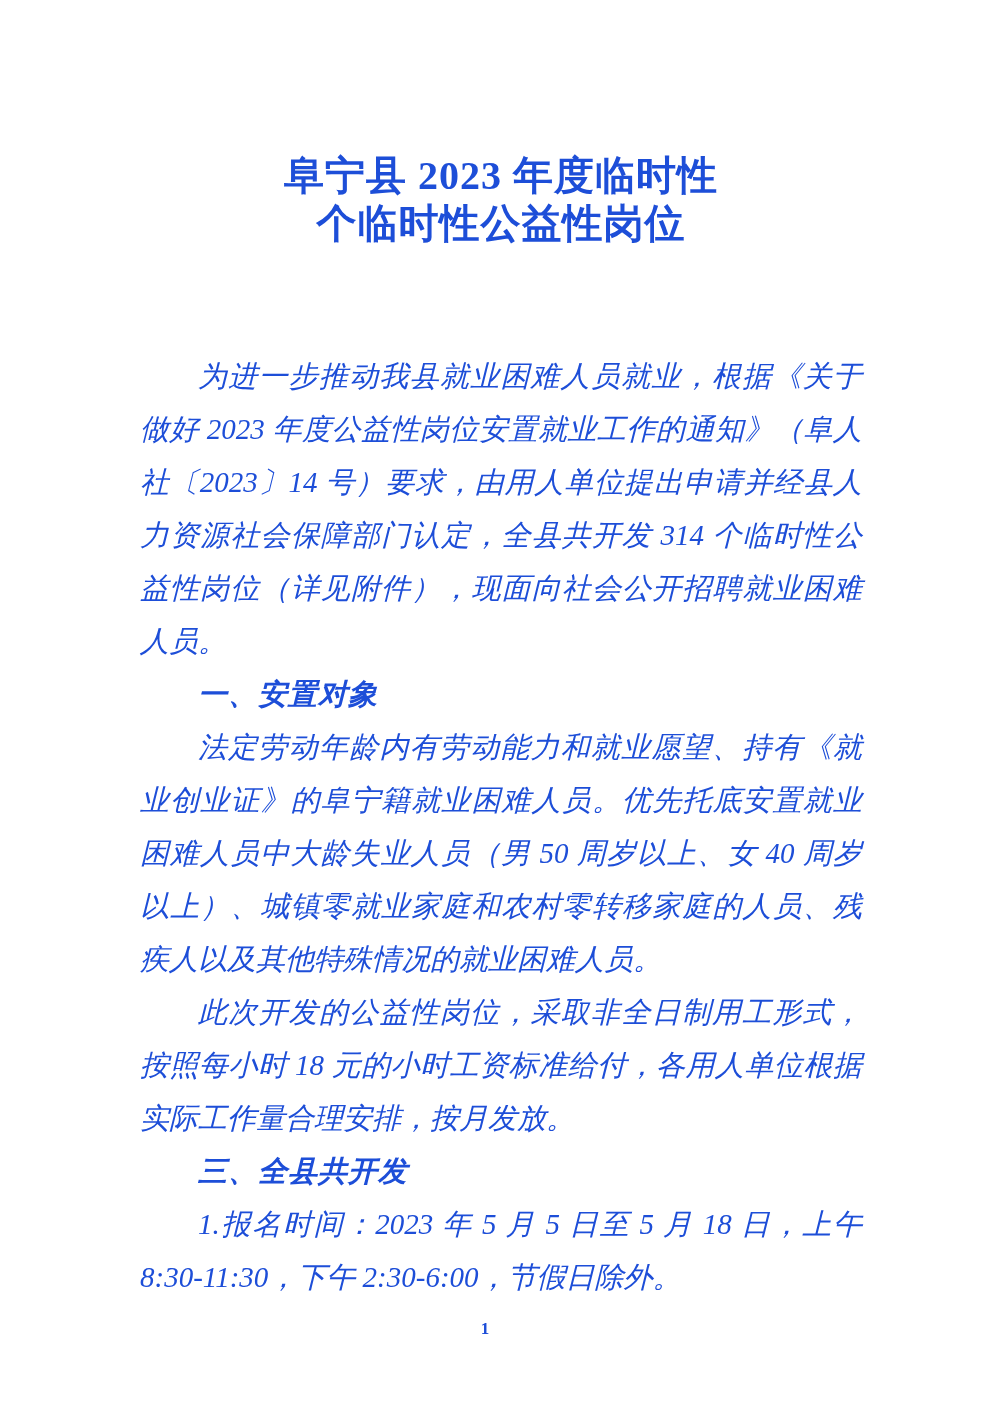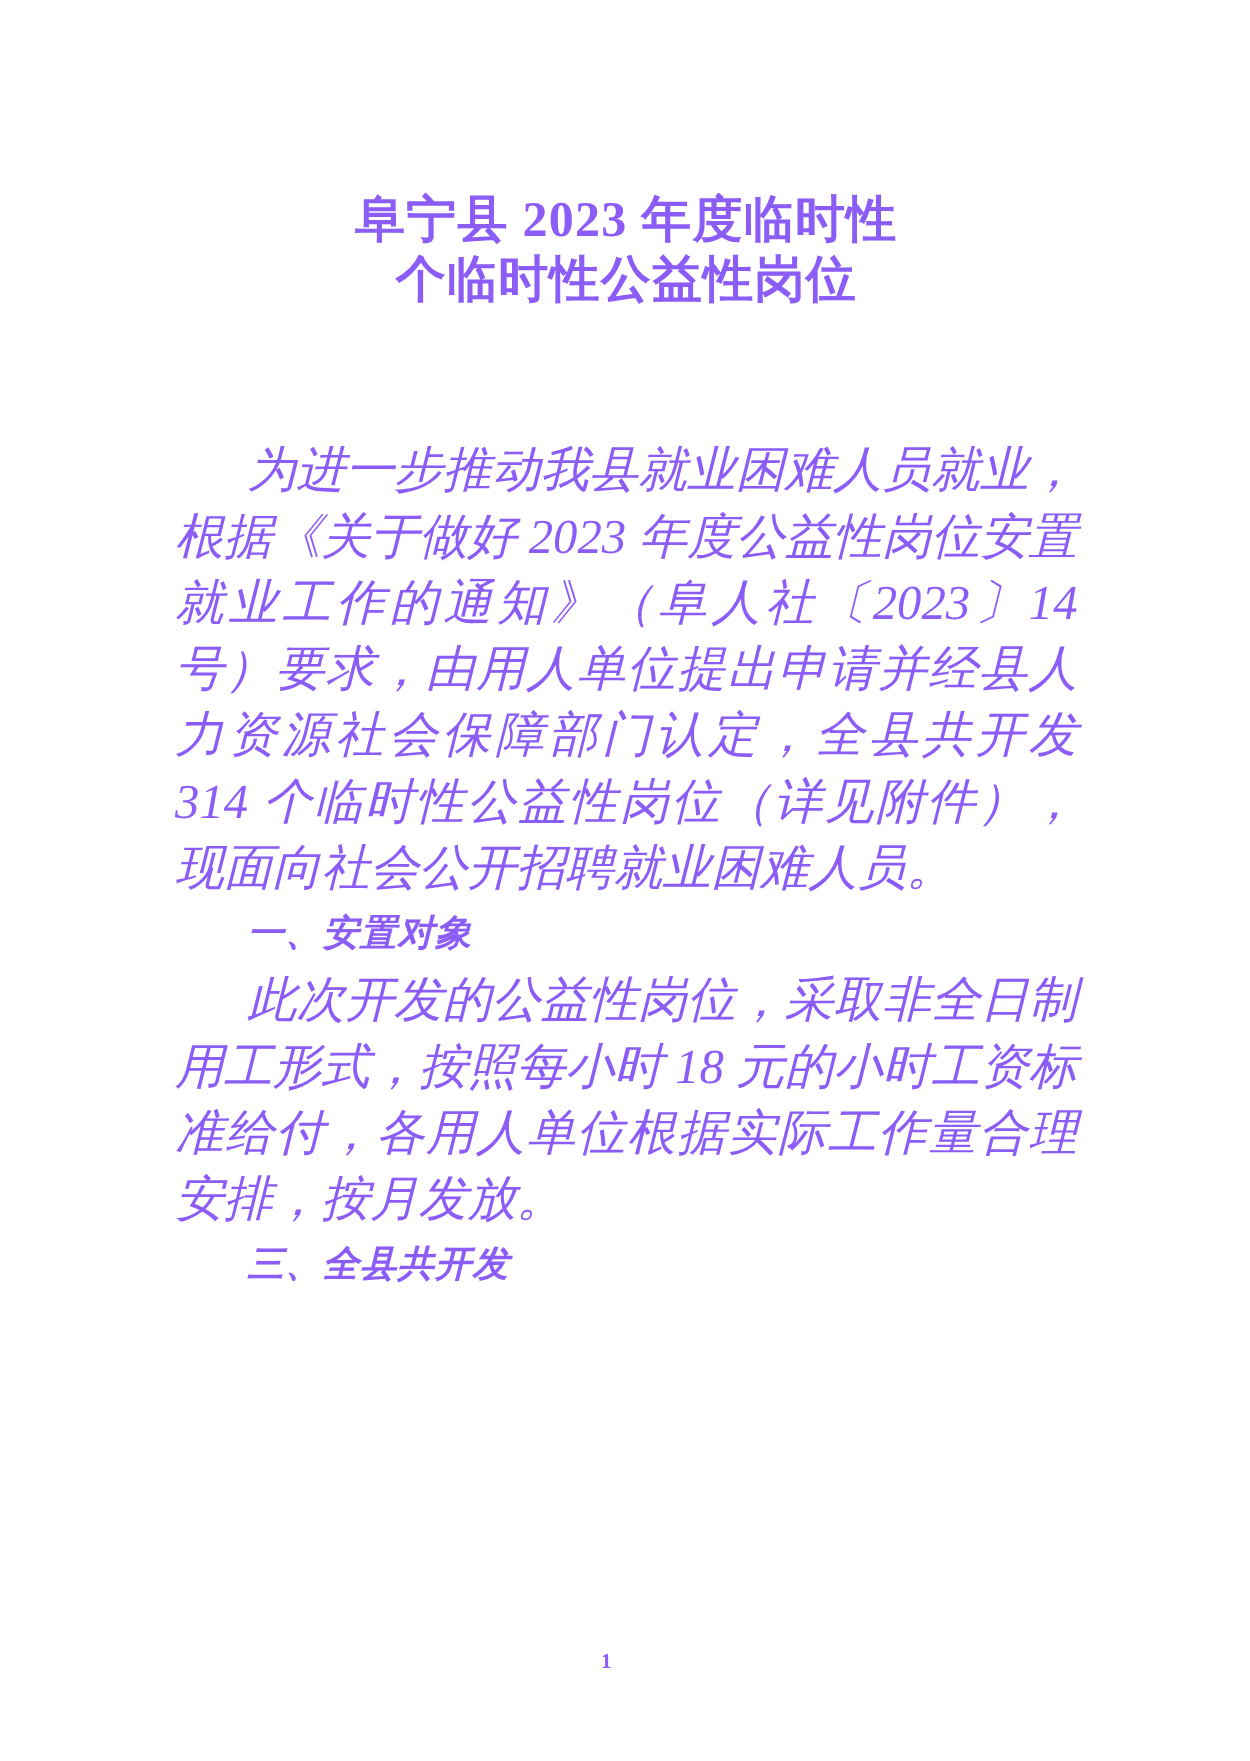--- a/index.html
+++ b/index.html
@@ -5,21 +5,21 @@
   html, body {
     margin: 0;
     padding: 0;
     background: #ffffff;
   }
   .page {
     position: relative;
     width: 1000px;
     height: 1409px;
     background: #ffffff;
-    color: #8b5cf6;
+    color: #1d4ed8;
     overflow: hidden;
   }
   .content {
     position: absolute;
     left: 140px;
     top: 152px;
     width: 722px;
   }
   .doc-title {
     text-align: center;
@@ -29,21 +29,21 @@
     line-height: 48px;
     letter-spacing: 1px;
     margin: 0 0 102px 0;
   }
   .doc-title .title-line {
     display: block;
   }
   .body-text p.para {
     margin: 0;
     font-family: "Liberation Serif", "DejaVu Serif", serif;
-    font-size: 39px;
+    font-size: 29px;
     line-height: 53px;
     text-align: justify;
     text-indent: 58px;
     font-style: italic; 
   }
   .body-text h2.heading {
     margin: 0;
     font-family: "Liberation Sans", "DejaVu Sans", sans-serif;
     font-weight: bold;
     font-size: 29px;
@@ -73,22 +73,24 @@
     <h1 class="doc-title">
       <span class="title-line">阜宁县 2023 年度临时性</span>
       <span class="title-line">个临时性公益性岗位</span>
     </h1>
 
     <div class="body-text">
 
       <p class="para">为进一步推动我县就业困难人员就业，根据《关于做好 2023 年度公益性岗位安置就业工作的通知》（阜人社〔2023〕14 号）要求，由用人单位提出申请并经县人力资源社会保障部门认定，全县共开发 314 个临时性公益性岗位（详见附件），现面向社会公开招聘就业困难人员。</p>
 
       <h2 class="heading">一、安置对象</h2>
+      <p class="para">法定劳动年龄内有劳动能力和就业愿望、持有《就业创业证》的阜宁籍就业困难人员。优先托底安置就业困难人员中大龄失业人员（男 50 周岁以上、女 40 周岁以上）、城镇零就业家庭和农村零转移家庭的人员、残疾人以及其他特殊情况的就业困难人员。</p>
 
       <p class="para">此次开发的公益性岗位，采取非全日制用工形式，按照每小时 18 元的小时工资标准给付，各用人单位根据实际工作量合理安排，按月发放。</p>
 
       <h2 class="heading">三、全县共开发</h2>
+      <p class="para">1.报名时间：2023 年 5 月 5 日至 5 月 18 日，上午 8:30-11:30，下午 2:30-6:00，节假日除外。</p>
 
     </div>
   </div>
 
   <div class="page-number">1</div>
 </div>
 
 </body></html>

